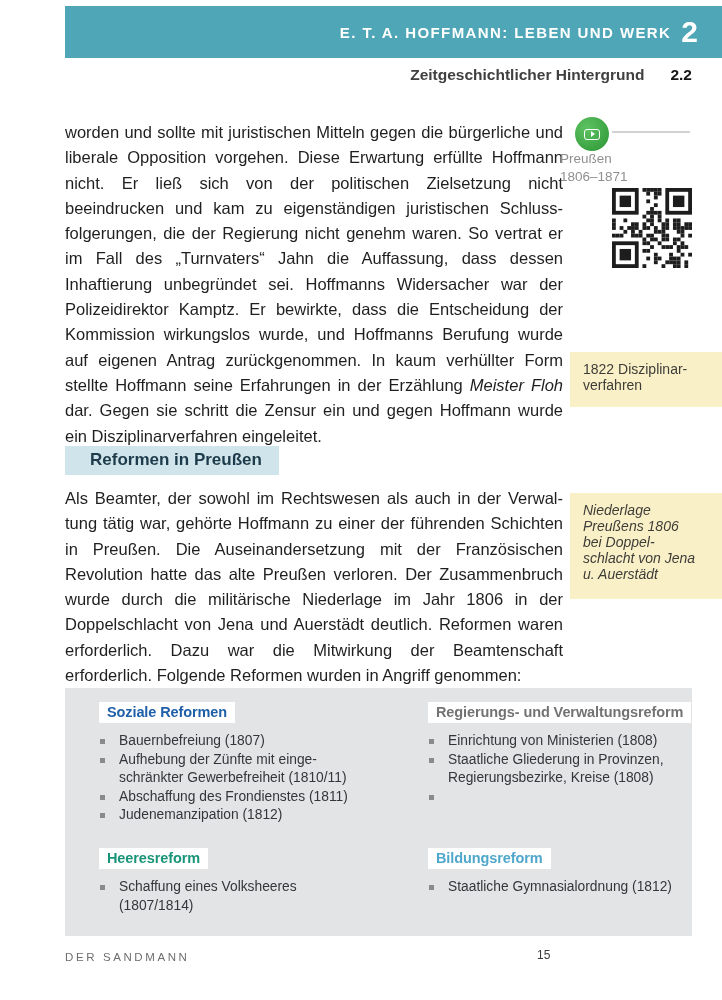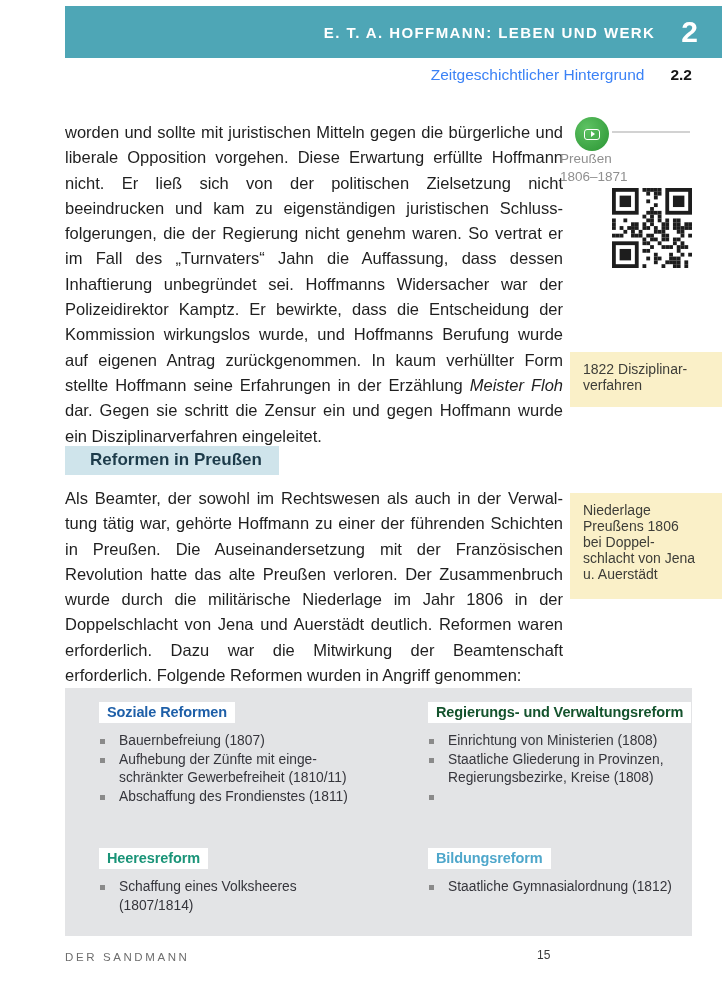--- a/index.html
+++ b/index.html
@@ -3,29 +3,29 @@
 <meta charset="utf-8">
 <style>
   html,body{margin:0;padding:0;background:#ffffff;}
   #page{
     position:relative;width:722px;height:1000px;overflow:hidden;background:#ffffff;
     font-family:"Liberation Sans","DejaVu Sans",sans-serif;
   }
   
   .header-bar{
     position:absolute;left:65px;right:0;top:6px;height:52px;background:#4ea6b6;
-    display:flex;align-items:center;justify-content:flex-end;gap:26px;padding-right:24px;box-sizing:border-box;
+    display:flex;align-items:center;justify-content:flex-end;gap:10px;padding-right:24px;box-sizing:border-box;
   }
   .chapter-title{color:#fff;font-weight:bold;font-size:15px;letter-spacing:1.4px;}
   .chapter-number{color:#fff;font-weight:bold;font-size:30px;line-height:1;}
   .subheader{
     position:absolute;left:65px;right:0;top:66px;height:26px;
     display:flex;align-items:baseline;justify-content:flex-end;gap:26px;padding-right:30px;box-sizing:border-box;
   }
-  .section-title{font-weight:normal;font-size:15.5px;color:#3b82f6;margin-left:14px;}
+  .section-title{font-weight:bold;font-size:15.5px;color:#404040;margin-left:14px;}
   .section-number{font-weight:bold;font-size:15.5px;color:#161616;}
   
   .para{
     position:absolute;left:65px;width:498px;text-align:justify;
     font-size:16.5px;line-height:25.3px;color:#1f1f1f;
   }
   .para1{top:120px;}
   .para2{top:486px;}
   .para em{font-style:italic;}
   .section-heading{
@@ -50,21 +50,21 @@
     position:absolute;left:560px;top:150px;width:130px;
     font-size:13.5px;line-height:17.5px;color:#8f8f8f;white-space:pre-line;
   }
   .qr{position:absolute;left:612px;top:188px;width:80px;height:80px;}
   
   .note{
     position:absolute;left:570px;width:152px;background:#faf0c8;box-sizing:border-box;
     padding:9px 8px 9px 13px;font-size:14px;line-height:16px;color:#3d3d38;white-space:pre-line;
   }
   .note1{top:352px;min-height:55px;}
-  .note2{top:493px;min-height:106px;}
+  .note2{top:493px;min-height:106px;font-style:italic;}
   
   .reform-box{position:absolute;left:65px;top:688px;width:627px;height:248px;background:#e3e4e6;}
   .reform-section{position:absolute;}
   .rs-1{left:34px;top:14px;width:300px;}
   .rs-2{left:363px;top:14px;width:258px;}
   .rs-3{left:34px;top:160px;width:300px;}
   .rs-4{left:363px;top:160px;width:258px;}
   .chip{
     display:inline-block;background:#ffffff;padding:2px 8px 3px 8px;
     font-weight:bold;font-size:14.5px;letter-spacing:-0.1px;white-space:nowrap;
@@ -251,25 +251,26 @@
 
   <div class="reform-box">
 
     <div class="reform-section rs-1">
       <span class="chip" style="color: rgb(30, 95, 168);">Soziale Reformen</span>
       <ul class="reform-list">
         <li><span class="sq"></span><span class="li-text">Bauernbefreiung (1807)</span></li>
         <li><span class="sq"></span><span class="li-text">Aufhebung der Zünfte mit einge-
 schränkter Gewerbefreiheit (1810/11)</span></li>
         <li><span class="sq"></span><span class="li-text">Abschaffung des Frondienstes (1811)</span></li>
+        <li><span class="sq"></span><span class="li-text">Judenemanzipation (1812)</span></li>
       </ul>
     </div>
 
     <div class="reform-section rs-2">
-      <span class="chip" style="color: #14532d;">Regierungs- und Verwaltungsreform</span>
+      <span class="chip" style="color: #737373;">Regierungs- und Verwaltungsreform</span>
       <ul class="reform-list">
         <li><span class="sq"></span><span class="li-text">Einrichtung von Ministerien (1808)</span></li>
         <li><span class="sq"></span><span class="li-text">Staatliche Gliederung in Provinzen,
 Regierungsbezirke, Kreise (1808)</span></li>
         <li><span class="sq"></span></li>
       </ul>
     </div>
 
     <div class="reform-section rs-3">
       <span class="chip" style="color: rgb(26, 148, 120);">Heeresreform</span>

